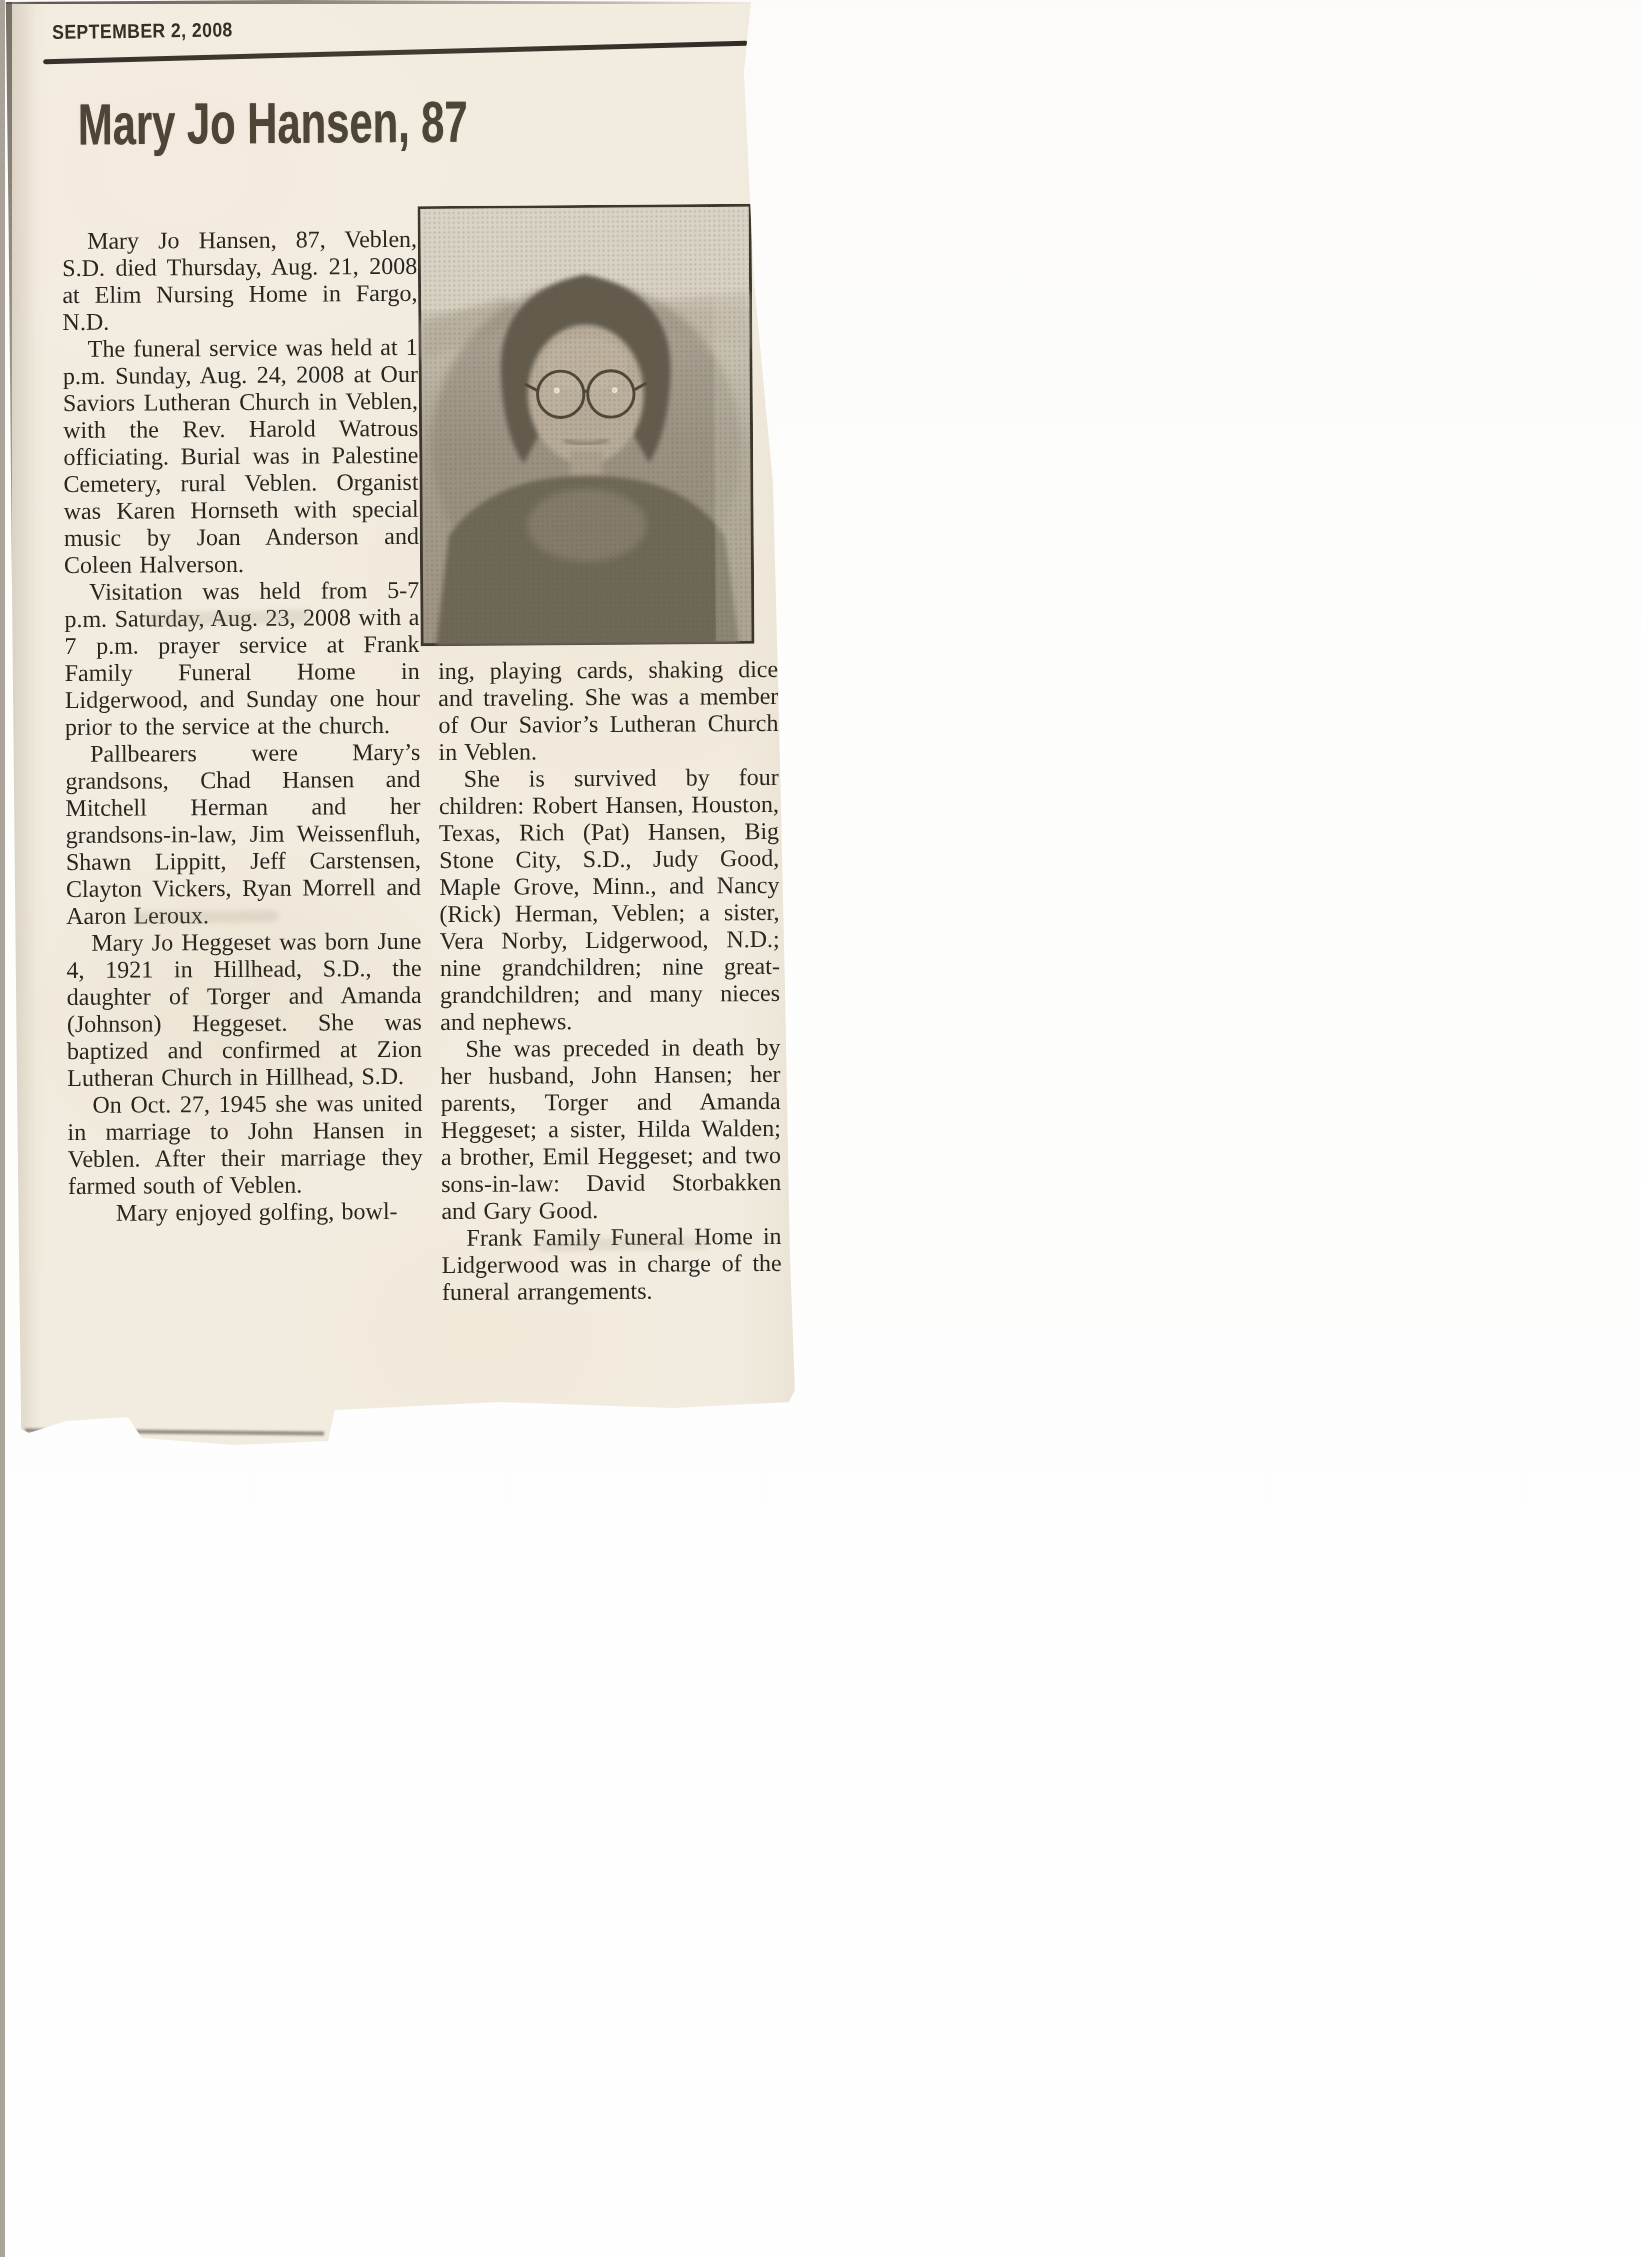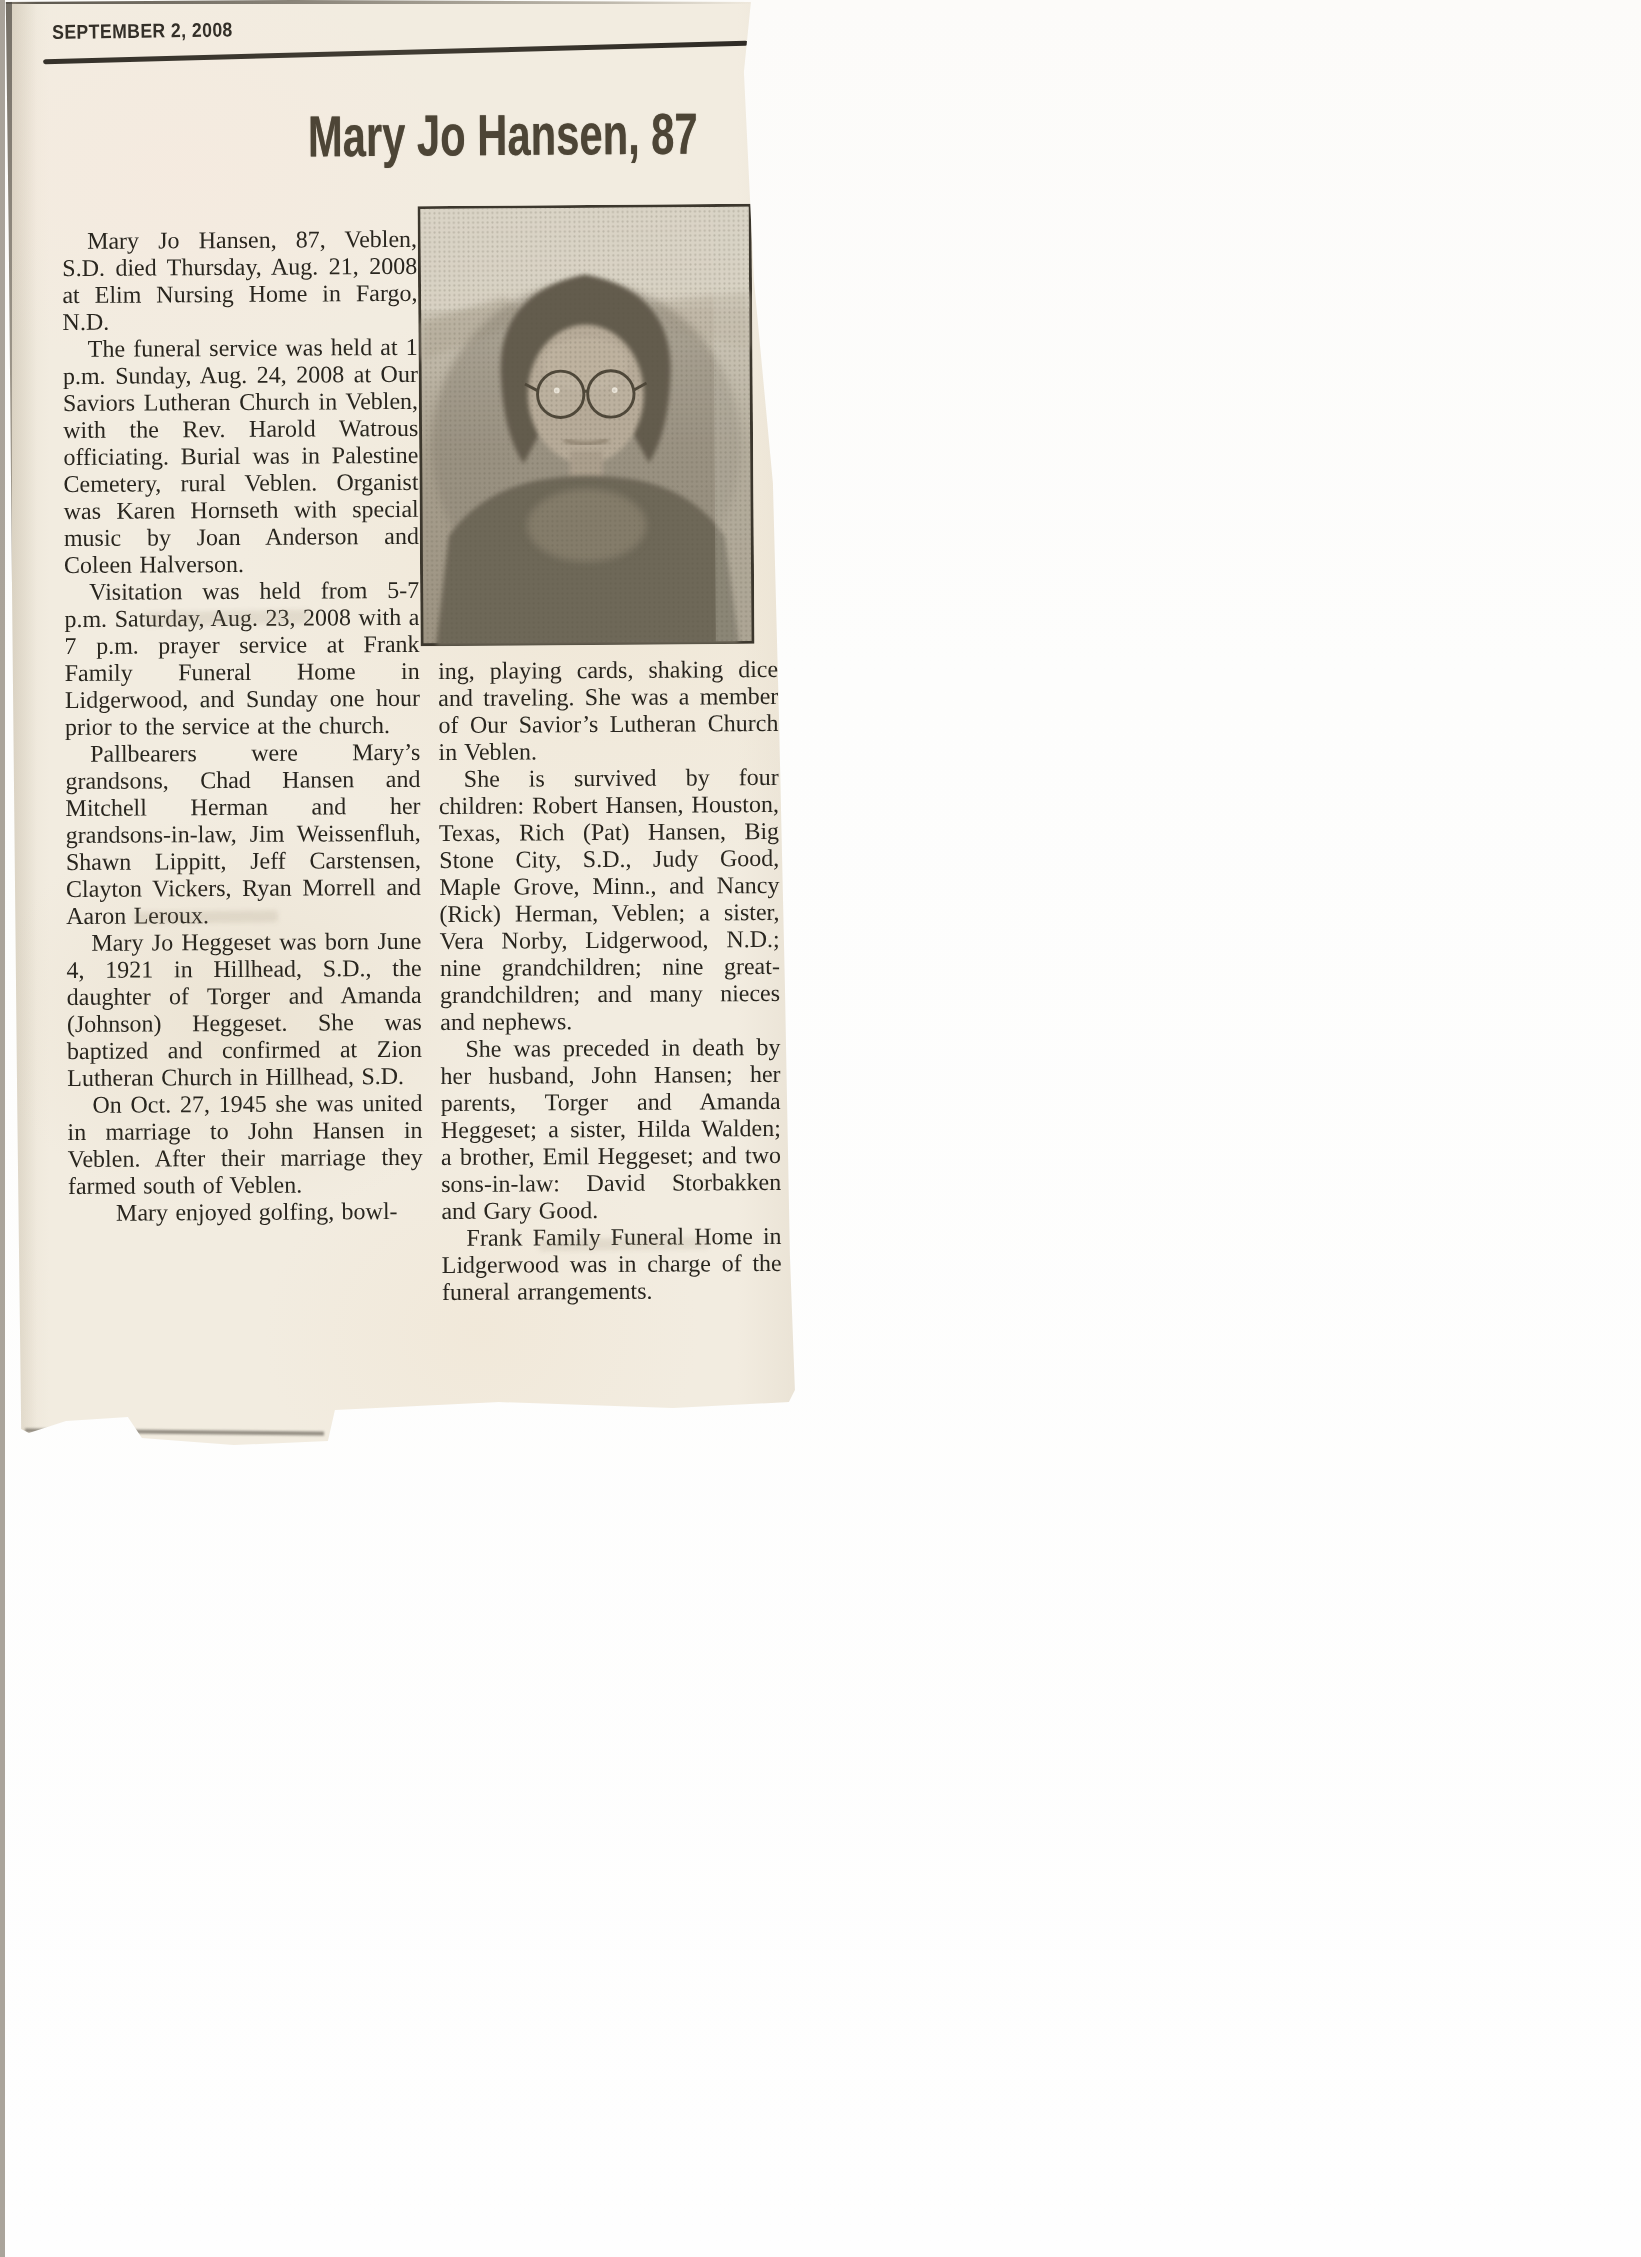--- a/index.html
+++ b/index.html
@@ -64,22 +64,22 @@
     transform-origin: left top;
     white-space: nowrap;
   }
   .date-rule {
     position: absolute; left: 41px; top: 50px; width: 705px; height: 4.8px;
     background: linear-gradient(90deg, #35312a, #413c33 50%, #2f2b25);
     border-radius: 2.9px;
     transform: rotate(-1.5deg);
   }
   .headline-row {
-    position: absolute; left: 0; top: 104px; width: 772px;
-    text-align: right;
+    position: absolute; left: 0; top: 92px; width: 772px;
+    text-align: left;
   }
   .headline-row .headline {
     display: inline-block;
     font-family: "Liberation Sans", sans-serif;
     font-weight: 700; font-size: 58px; line-height: 62px;
     color: #4d4536;
     letter-spacing: 0px;
     transform: scaleX(.72) rotate(-.3deg);
     text-shadow: 0 0 1px rgba(77,69,54,.6);
     white-space: nowrap;

